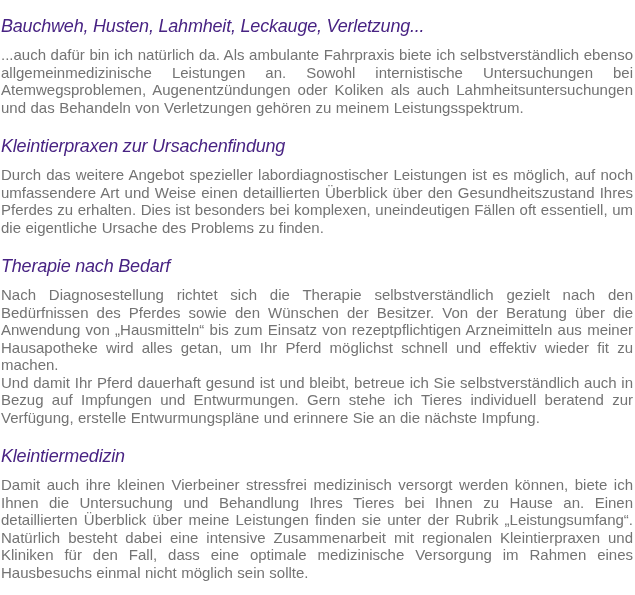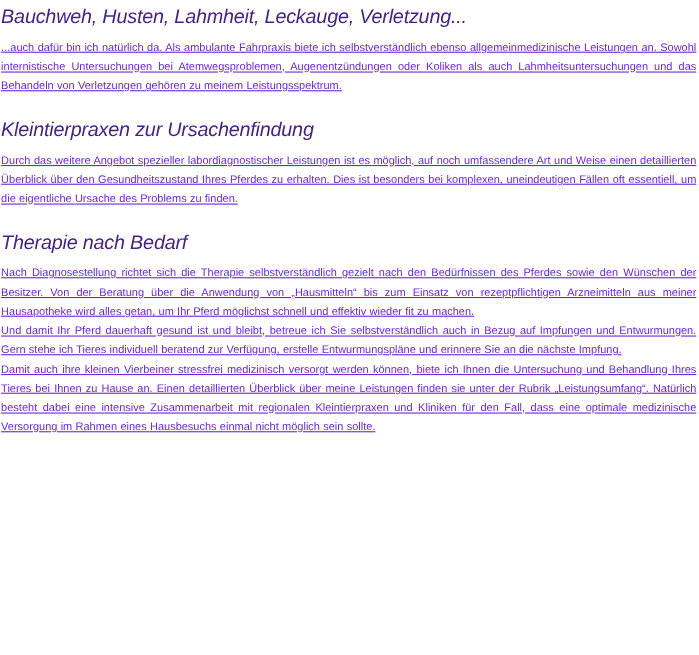--- a/index.html
+++ b/index.html
@@ -22,31 +22,30 @@
     font-family: "Liberation Sans", "DejaVu Sans", sans-serif;
     font-size: 18px;
     line-height: 22px;
     font-weight: normal;
     font-style: italic;
     color: #482383;
     margin: 19px 0 9px 0;
     letter-spacing: -0.2px;
   }
   .content-section:first-of-type .section-heading {
-    margin-top: 1px;
+    margin-top: 12px;
   }
   .section-paragraph {
-    font-size: 10px;
+    font-size: 15px;
     line-height: 17.5px;
-    color: #6d28d9;
+    color: #737373;
     text-align: justify;
     margin: 0;
     hyphens: none;
     word-spacing: 0.02em;
-    text-decoration: underline;
   }
 </style>
 </head>
 <body>
 
 <section class="content-section">
   <h2 class="section-heading">Bauchweh, Husten, Lahmheit, Leckauge, Verletzung...</h2>
   <p class="section-paragraph">...auch dafür bin ich natürlich da. Als ambulante Fahrpraxis biete ich selbstverständlich ebenso allgemeinmedizinische Leistungen an. Sowohl internistische Untersuchungen bei Atemwegsproblemen, Augenentzündungen oder Koliken als auch Lahmheitsuntersuchungen und das Behandeln von Verletzungen gehören zu meinem Leistungsspektrum.</p>
 </section>
 
@@ -58,14 +57,15 @@
 <section class="content-section">
   <h2 class="section-heading">Therapie nach Bedarf</h2>
   <p class="section-paragraph">Nach Diagnosestellung richtet sich die Therapie selbstverständlich gezielt nach den Bedürfnissen des Pferdes sowie den Wünschen der Besitzer. Von der Beratung über die Anwendung von „Hausmitteln“ bis zum Einsatz von rezeptpflichtigen Arzneimitteln aus meiner Hausapotheke wird alles getan, um Ihr Pferd möglichst schnell und effektiv wieder fit zu machen.</p>
 </section>
 
 <section class="content-section">
   <p class="section-paragraph">Und damit Ihr Pferd dauerhaft gesund ist und bleibt, betreue ich Sie selbstverständlich auch in Bezug auf Impfungen und Entwurmungen. Gern stehe ich Tieres individuell beratend zur Verfügung, erstelle Entwurmungspläne und erinnere Sie an die nächste Impfung.</p>
 </section>
 
 <section class="content-section">
+  <h2 class="section-heading">Kleintiermedizin</h2>
   <p class="section-paragraph">Damit auch ihre kleinen Vierbeiner stressfrei medizinisch versorgt werden können, biete ich Ihnen die Untersuchung und Behandlung Ihres Tieres bei Ihnen zu Hause an. Einen detaillierten Überblick über meine Leistungen finden sie unter der Rubrik „Leistungsumfang“. Natürlich besteht dabei eine intensive Zusammenarbeit mit regionalen Kleintierpraxen und Kliniken für den Fall, dass eine optimale medizinische Versorgung im Rahmen eines Hausbesuchs einmal nicht möglich sein sollte.</p>
 </section>
 
 </body></html>

